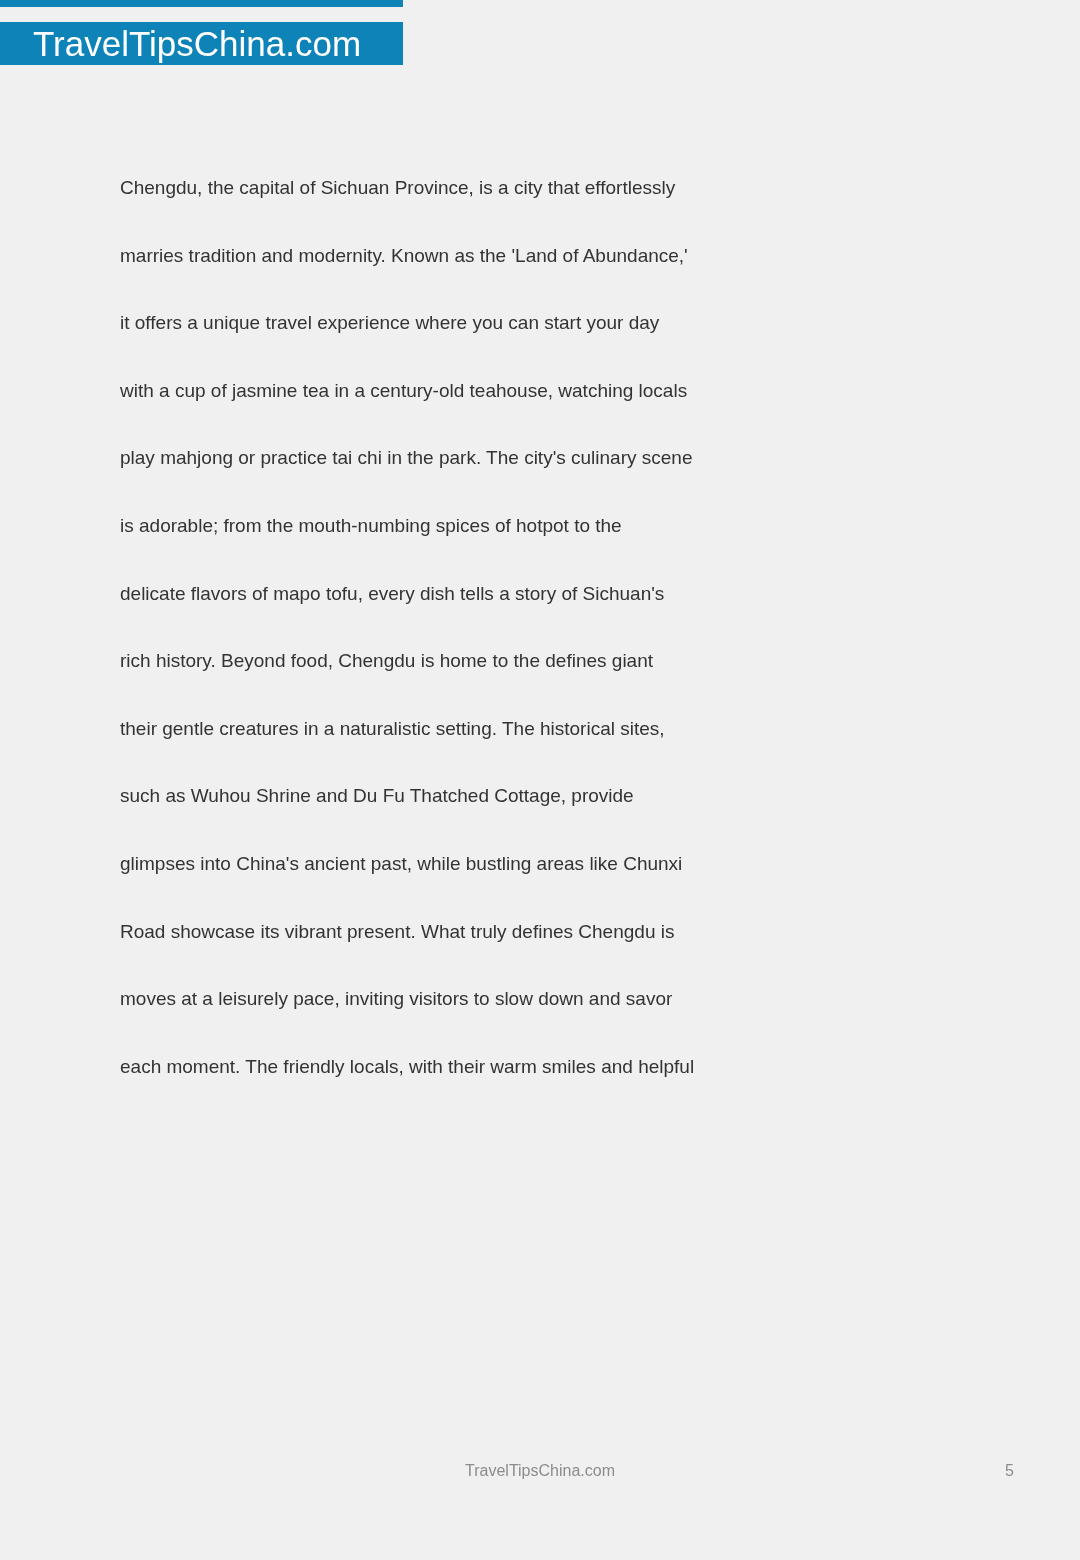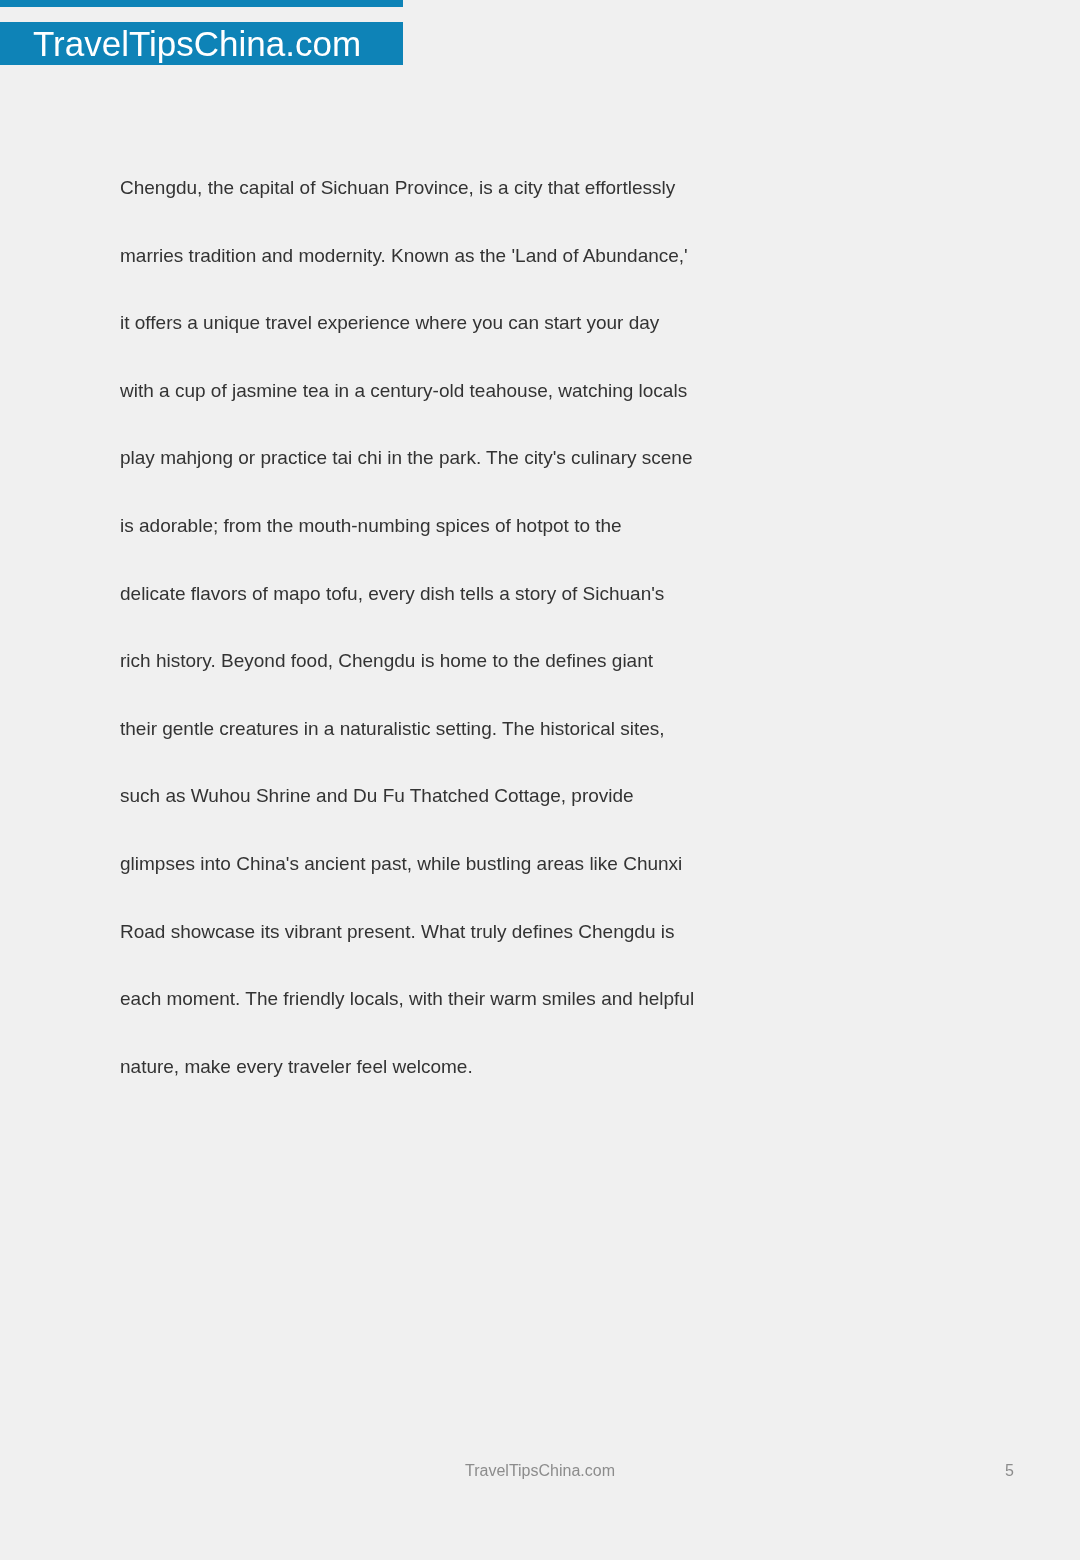--- a/index.html
+++ b/index.html
@@ -90,21 +90,21 @@
       <div class="text-line">it offers a unique travel experience where you can start your day</div>
       <div class="text-line">with a cup of jasmine tea in a century-old teahouse, watching locals</div>
       <div class="text-line">play mahjong or practice tai chi in the park. The city's culinary scene</div>
       <div class="text-line">is adorable; from the mouth-numbing spices of hotpot to the</div>
       <div class="text-line">delicate flavors of mapo tofu, every dish tells a story of Sichuan's</div>
       <div class="text-line">rich history. Beyond food, Chengdu is home to the defines giant</div>
       <div class="text-line">their gentle creatures in a naturalistic setting. The historical sites,</div>
       <div class="text-line">such as Wuhou Shrine and Du Fu Thatched Cottage, provide</div>
       <div class="text-line">glimpses into China's ancient past, while bustling areas like Chunxi</div>
       <div class="text-line">Road showcase its vibrant present. What truly defines Chengdu is</div>
+      <div class="text-line">moves at a leisurely pace, inviting visitors to slow down and savor</div>
       <div class="text-line">each moment. The friendly locals, with their warm smiles and helpful</div>
-      <div class="text-line">nature, make every traveler feel welcome.</div>
     </div>
 
   <div class="footer-site">TravelTipsChina.com</div>
 
   <div class="footer-page-num">5</div>
 
 </div>
 
 </body></html>

